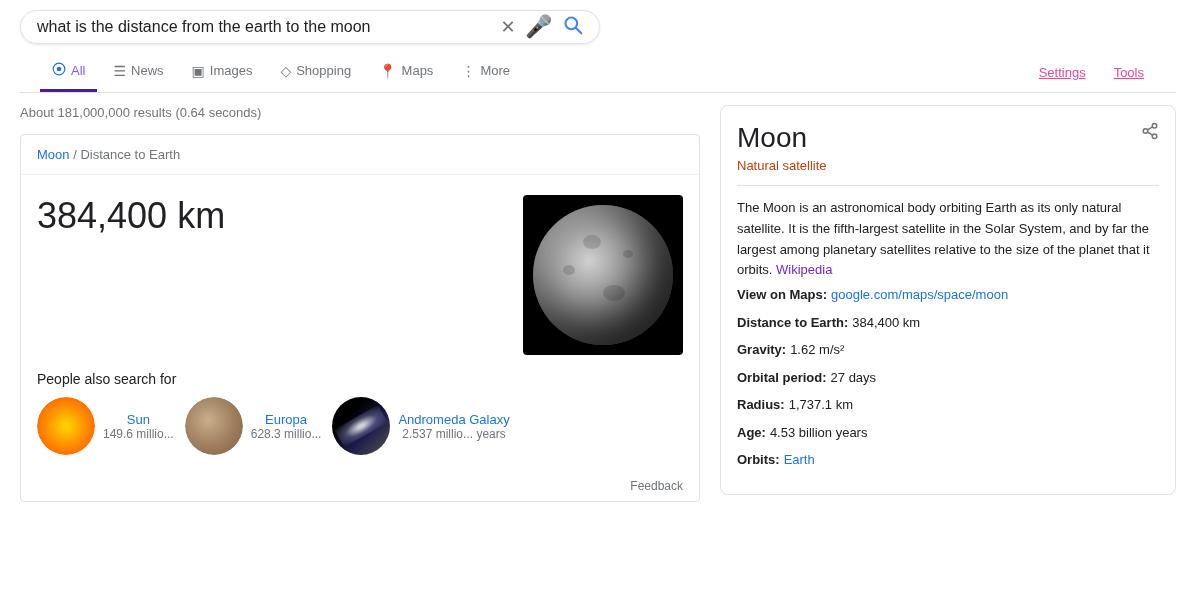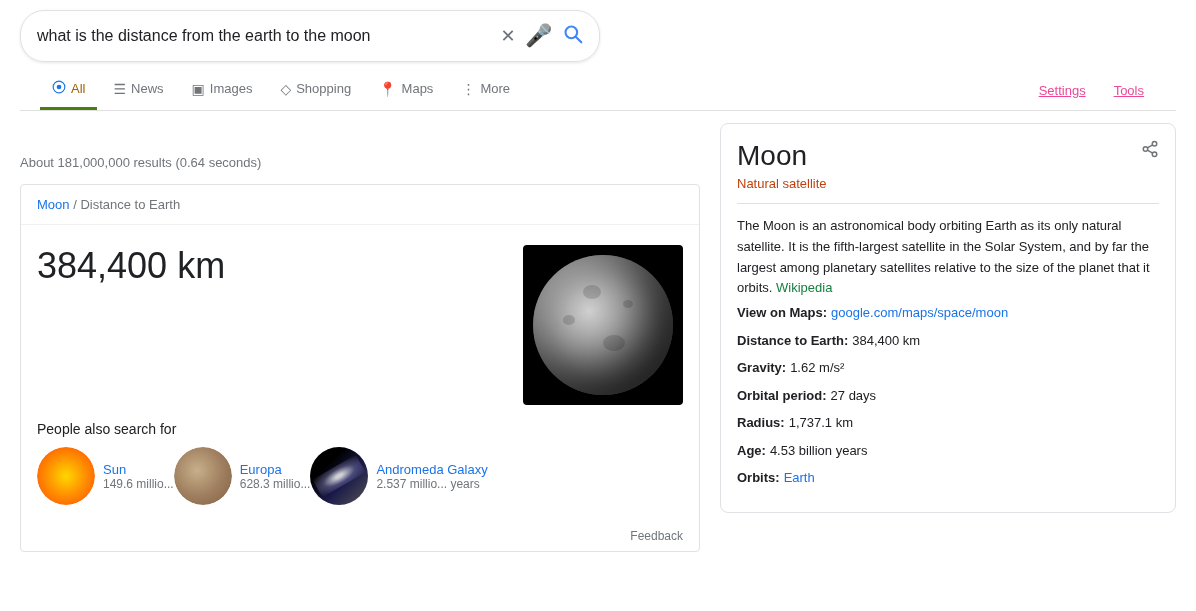--- a/index.html
+++ b/index.html
@@ -4,50 +4,50 @@
   <style>
     * { box-sizing: border-box; margin: 0; padding: 0; }
     body { font-family: Arial, sans-serif; background: #fff; color: #202124; font-size: 14px; }
 
     
     .header { padding: 10px 20px 0 20px; }
     .search-bar-row { display: flex; align-items: center; gap: 12px; margin-bottom: 8px; }
     .search-box {
       display: flex; align-items: center;
       border: 1px solid #dfe1e5; border-radius: 24px;
-      padding: 8px 16px; width: 580px; height: 52px;
+      padding: 8px 16px; width: 580px; height: 34px;
       box-shadow: 0 1px 3px rgba(0,0,0,0.1);
     }
     .search-input {
       flex: 1; border: none; outline: none; font-size: 16px; color: #202124;
       background: transparent;
     }
     .search-icons { display: flex; align-items: center; gap: 10px; }
     .clear-icon { color: #70757a; font-size: 18px; cursor: pointer; }
     .search-btn {
       background: none; border: none; cursor: pointer;
       font-size: 18px; color: #4285f4;
     }
 
     
     .nav-tabs { display: flex; align-items: center; gap: 4px; border-bottom: 1px solid #e0e0e0; padding: 0 20px; }
     .nav-tab {
       display: flex; align-items: center; gap: 5px;
       padding: 10px 12px; cursor: pointer; font-size: 13px; color: #70757a;
       border-bottom: 3px solid transparent; white-space: nowrap;
     }
-    .nav-tab.active { color: #a16207; border-bottom: 3px solid #4d7c0f; }
+    .nav-tab.active { color: #8b5cf6; border-bottom: 3px solid #4c1d95; }
     .nav-tab-icon { font-size: 14px; }
 
     .nav-right { margin-left: auto; display: flex; gap: 4px; }
     .nav-btn { background: none; border: none; cursor: pointer; font-size: 13px; color: #ec4899; padding: 10px 12px; text-decoration: underline; }
 
     
     .main { display: flex; padding: 12px 20px; gap: 20px; }
-    .left-col { flex: 0 0 680px; max-width: 680px; margin-top: 32px; }
+    .left-col { flex: 0 0 680px; max-width: 680px; }
     .right-col { flex: 1; min-width: 280px; }
 
     
     .results-count { font-size: 13px; color: #70757a; margin-bottom: 14px; }
 
     
     .snippet-card {
       border: 1px solid #dfe1e5; border-radius: 4px; overflow: hidden; margin-bottom: 16px;
     }
     .snippet-breadcrumb { padding: 12px 16px; font-size: 13px; color: #70757a; border-bottom: 1px solid #f0f0f0; }
@@ -68,21 +68,21 @@
       position: relative;
     }
     .moon-crater {
       position: absolute; border-radius: 50%;
       background: rgba(0,0,0,0.15);
     }
 
     
     .people-also { padding: 0 16px 16px; }
     .people-also-title { font-size: 14px; color: #202124; margin-bottom: 10px; }
-    .related-items { display: flex; gap: 0; }
+    .related-items { display: flex; gap: 11px; text-align: center; }
     .related-item { display: flex; align-items: center; gap: 8px; cursor: pointer; }
     .related-img {
       width: 58px; height: 58px; border-radius: 50%; overflow: hidden; flex-shrink: 0;
     }
     .related-info { font-size: 12px; }
     .related-name { color: #1a73e8; font-size: 13px; }
     .related-sub { color: #70757a; }
 
     
     .sun-img {
@@ -112,21 +112,21 @@
     
     .knowledge-panel {
       border: 1px solid #dfe1e5; border-radius: 8px; padding: 16px; background: #fff;
     }
     .kp-header { display: flex; justify-content: space-between; align-items: flex-start; margin-bottom: 4px; }
     .kp-title { font-size: 28px; font-weight: 400; color: #202124; }
     .share-icon { color: #70757a; cursor: pointer; font-size: 18px; }
     .kp-subtitle { font-size: 13px; color: #c2410c; margin-bottom: 0; }
     .kp-divider { border: none; border-top: 1px solid #e0e0e0; margin: 12px 0; }
     .kp-description { font-size: 13px; color: #202124; line-height: 1.6; margin-bottom: 4px; }
-    .kp-link { color: #15803d; text-decoration: none; }
+    .kp-link { color: #6d28d9; text-decoration: none; }
     .kp-facts { margin-top: 4px; }
     .kp-fact { display: flex; margin-bottom: 8px; font-size: 13px; line-height: 1.5; }
     .kp-fact-label { font-weight: 700; white-space: nowrap; margin-right: 4px; }
     .kp-fact-value { color: #202124; }
     .kp-fact-link { color: #1a73e8; text-decoration: none; }
   </style>
 </head>
 <body>
 
 <div class="header">

